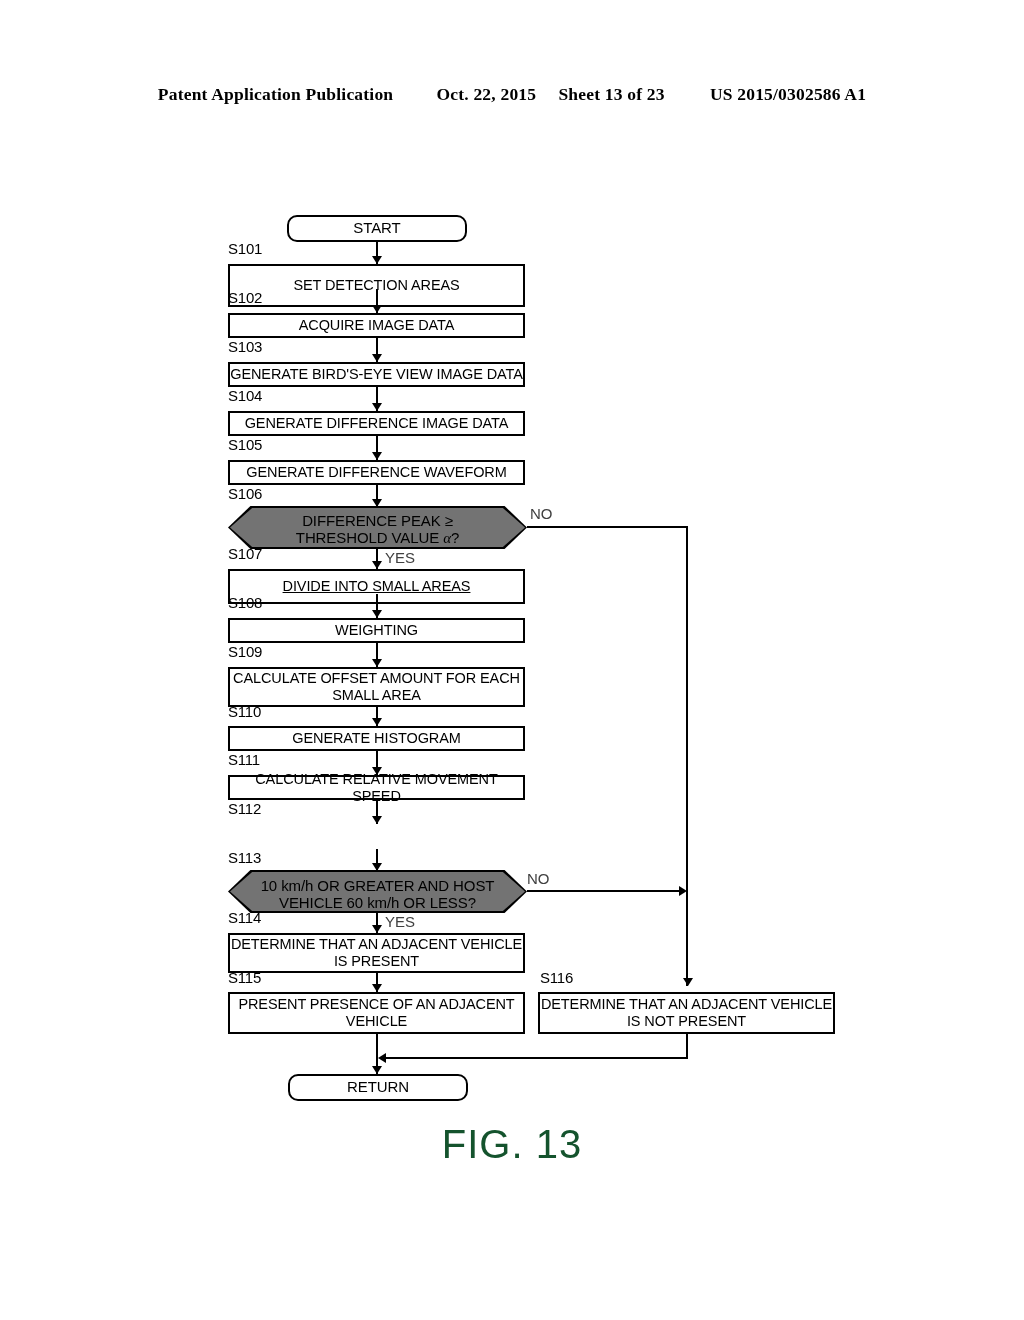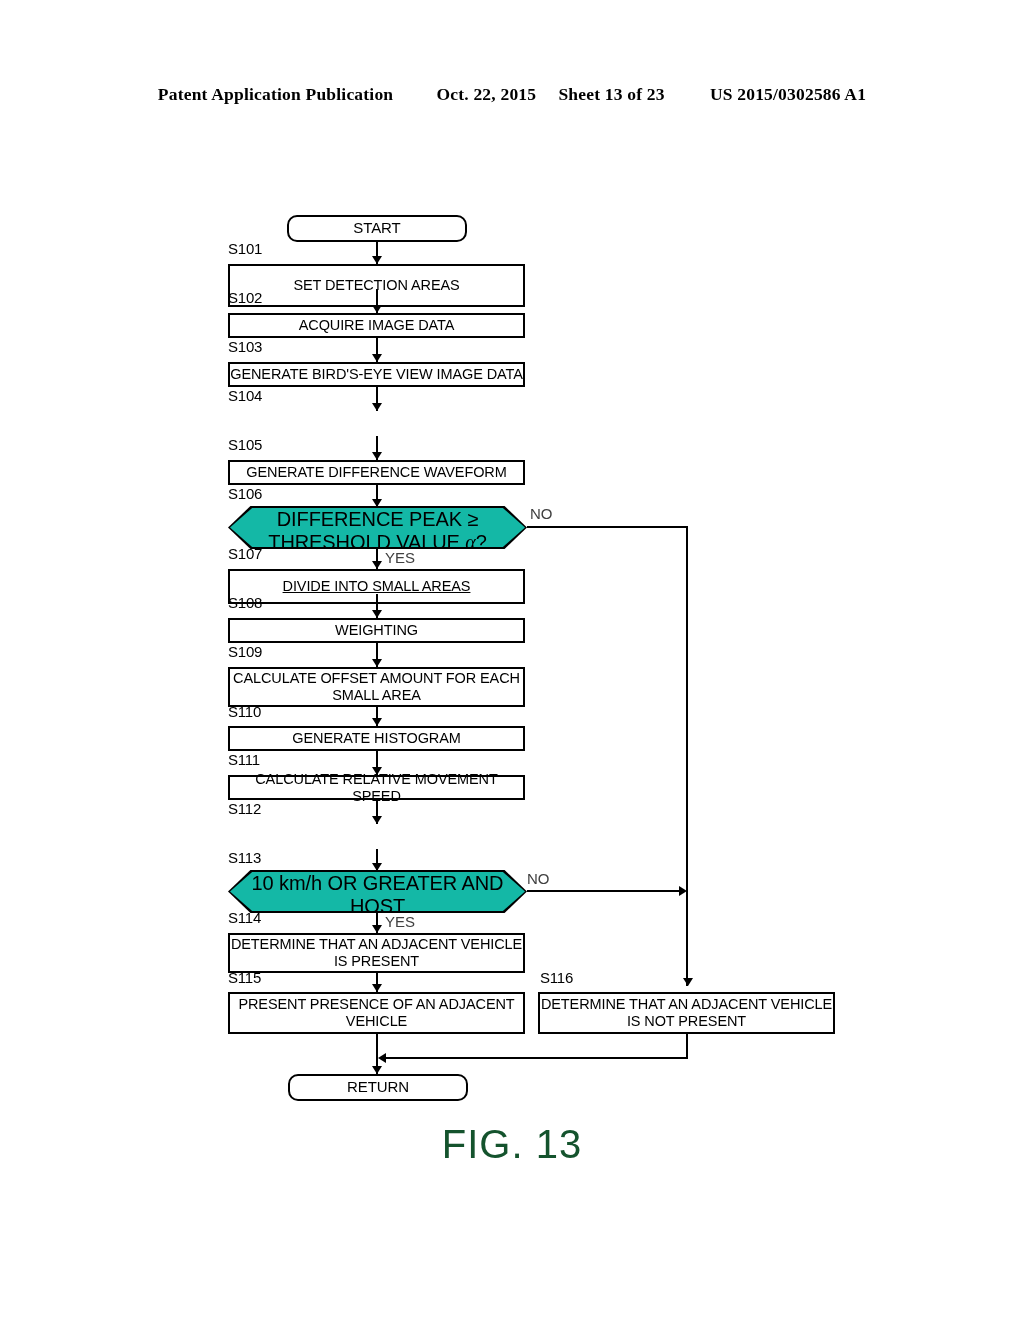--- a/index.html
+++ b/index.html
@@ -61,28 +61,28 @@
   .decision {
     position: absolute;
     box-sizing: border-box;
     background: #000;
     -webkit-clip-path: polygon(0% 50%, 7.5% 0%, 92.5% 0%, 100% 50%, 92.5% 100%, 7.5% 100%);
     clip-path: polygon(0% 50%, 7.5% 0%, 92.5% 0%, 100% 50%, 92.5% 100%, 7.5% 100%);
   }
   .decision .inner {
     position: absolute;
     left: 2px; top: 2px; right: 2px; bottom: 2px;
-    background: #14b8a6;
+    background: #737373;
     -webkit-clip-path: polygon(0% 50%, 7.5% 0%, 92.5% 0%, 100% 50%, 92.5% 100%, 7.5% 100%);
     clip-path: polygon(0% 50%, 7.5% 0%, 92.5% 0%, 100% 50%, 92.5% 100%, 7.5% 100%);
     display: flex;
-    align-items: flex-start;
+    align-items: flex-end;
     justify-content: center;
     text-align: center;
-    font-size: 20px;
+    font-size: 15px;
     line-height: 1.14;
     color: #000;
     letter-spacing: -0.1px;
   }
   .decision .inner i { font-style: italic; font-family: "Liberation Serif", serif; }
 
   
   .steplabel {
     position: absolute;
     font-size: 15px;
@@ -181,20 +181,23 @@
   <div class="arrow-down" style="left:372px; top:354px;"></div>
 
   <div class="steplabel" style="left:228px; top:338px;">S103</div>
   <div class="node" style="left:228px; top:362px; width:297px; height:25px;">
     <span>GENERATE BIRD'S-EYE VIEW IMAGE DATA</span>
   </div>
   <div class="vline" style="left:376px; top:387px; height:24px;"></div>
   <div class="arrow-down" style="left:372px; top:403px;"></div>
 
   <div class="steplabel" style="left:228px; top:387px;">S104</div>
+  <div class="node" style="left:228px; top:411px; width:297px; height:25px;">
+    <span>GENERATE DIFFERENCE IMAGE DATA</span>
+  </div>
   <div class="vline" style="left:376px; top:436px; height:24px;"></div>
   <div class="arrow-down" style="left:372px; top:452px;"></div>
 
   <div class="steplabel" style="left:228px; top:436px;">S105</div>
   <div class="node" style="left:228px; top:460px; width:297px; height:25px;">
     <span>GENERATE DIFFERENCE WAVEFORM</span>
   </div>
   <div class="vline" style="left:376px; top:485px; height:21px;"></div>
   <div class="arrow-down" style="left:372px; top:499px;"></div>
 

